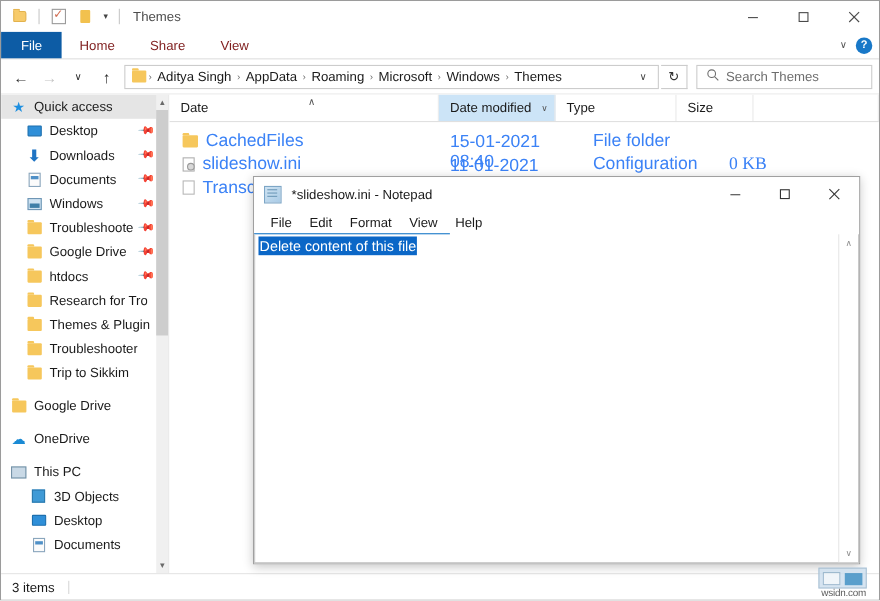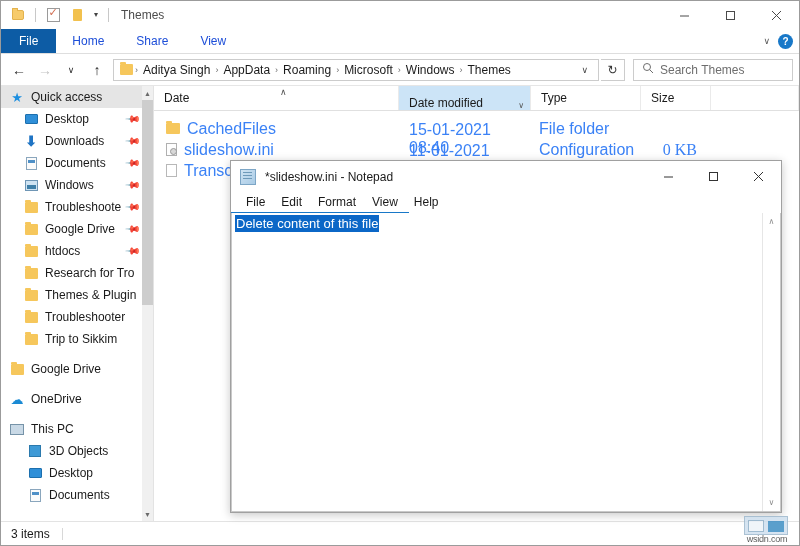--- a/index.html
+++ b/index.html
@@ -119,21 +119,21 @@
     display: flex;
     align-items: stretch;
     border-bottom: 1px solid #dedede;
     flex: 0 0 auto;
     position: relative;
   }
   .tab {
     padding: 0 16px;
     display: flex; align-items: center;
     font-size: 12px;
-    color: #1d4ed8;
+    color: #7f1d1d;
   }
   .tab.file {
     background: #0d5ca5;
     color: #ffffff;
     padding: 0 18px;
   }
   .ribbon-right {
     position: absolute;
     right: 6px; top: 0;
     height: 24px;
@@ -380,21 +380,21 @@
     right: 6px;
     font-size: 8px;
     color: #555;
   }
   .sort-caret {
     position: absolute;
     font-size: 9px;
     color: #555;
   }
   .col-name { width: 245px; }
-  .col-date { width: 132px; align-items: flex-end; }
+  .col-date { width: 106px; }
   .col-type { width: 110px; }
   .col-size { width: 70px; text-align: center; }
   .col-rest { flex: 1 1 auto; }
 
   .file-row {
     height: 21px;
     display: flex;
     align-items: center;
     font-size: 16px;
     color: #3b82f6;

